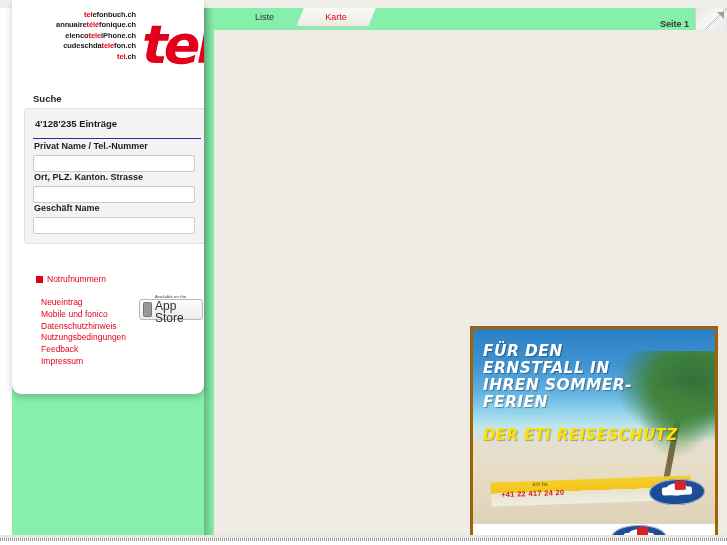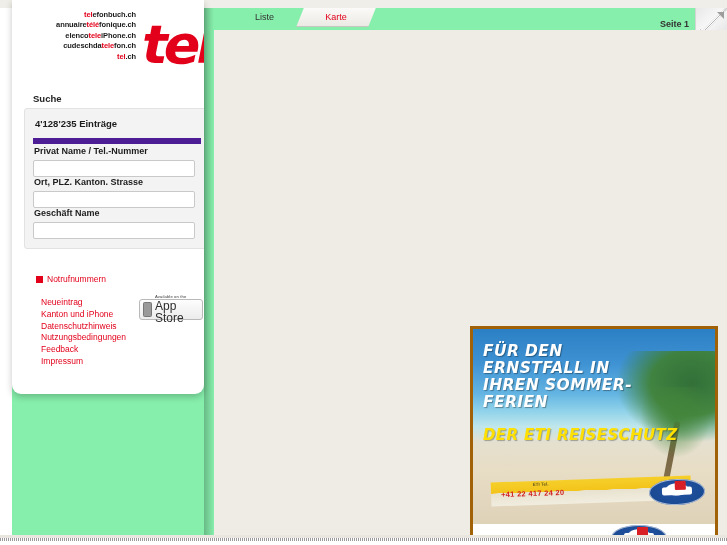--- a/index.html
+++ b/index.html
@@ -109,21 +109,21 @@
     background: #f3f3f3;
     border: 1px solid #e2e2e2;
     border-radius: 3px;
     padding: 6px 8px 9px 8px;
   }
   .entry-count {
     font-size: 9.5px;
     font-weight: bold;
     color: #1c1c1c;
     padding: 3px 2px 9px 2px;
-    border-bottom: 6px solid #4c1d95;
+    border-bottom: 1px solid #4c1d95;
     margin-bottom: 2px;
   }
   .field-group { }
   .field-label {
     font-size: 9px;
     font-weight: bold;
     color: #1c1c1c;
     margin-bottom: 4px;
     padding-left: 1px;
   }
@@ -443,21 +443,21 @@
         <input class="field-input" type="text" placeholder="" style="">
       </div>
     </div>
 
     <div class="emergency">
       <span class="bullet"></span><a href="#">Notrufnummern</a>
     </div>
 
     <div class="footer-links">
       <a href="#">Neueintrag</a>
-      <a href="#">Kanton und iPhone</a>
+      <a href="#">Mobile und fonico</a>
       <a href="#">Datenschutzhinweis</a>
       <a href="#">Nutzungsbedingungen</a>
       <a href="#">Feedback</a>
       <a href="#">Impressum</a>
     </div>
 
     <div class="appstore">
       <div class="phone"></div>
       <div class="txt">
         <span class="small">Available on the</span>

